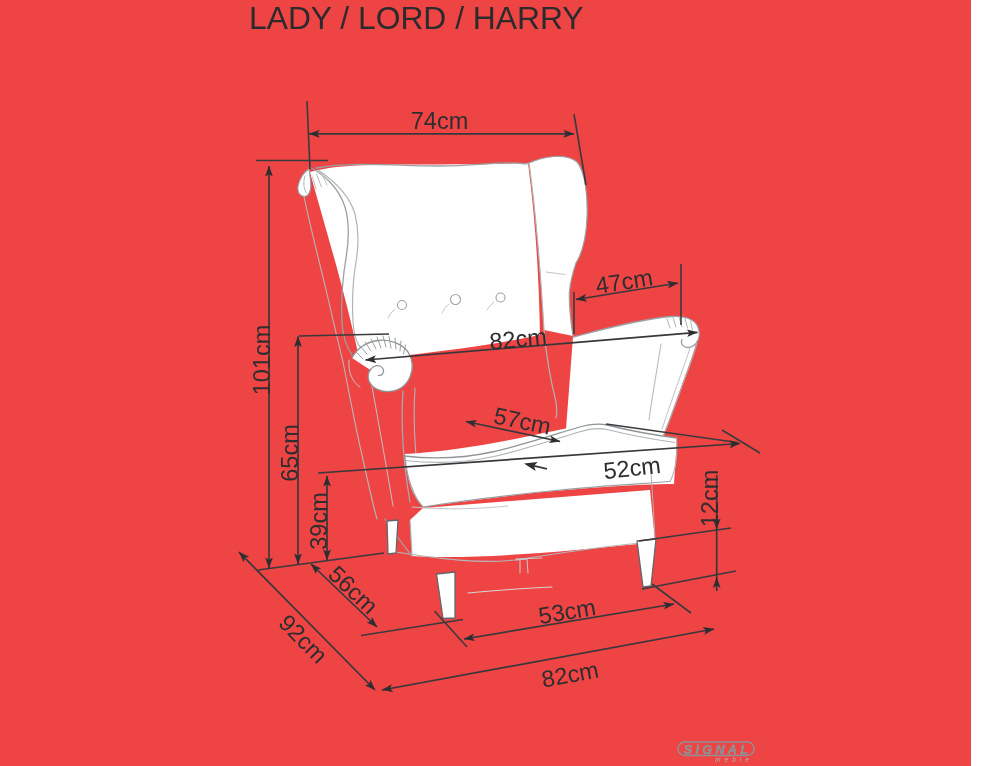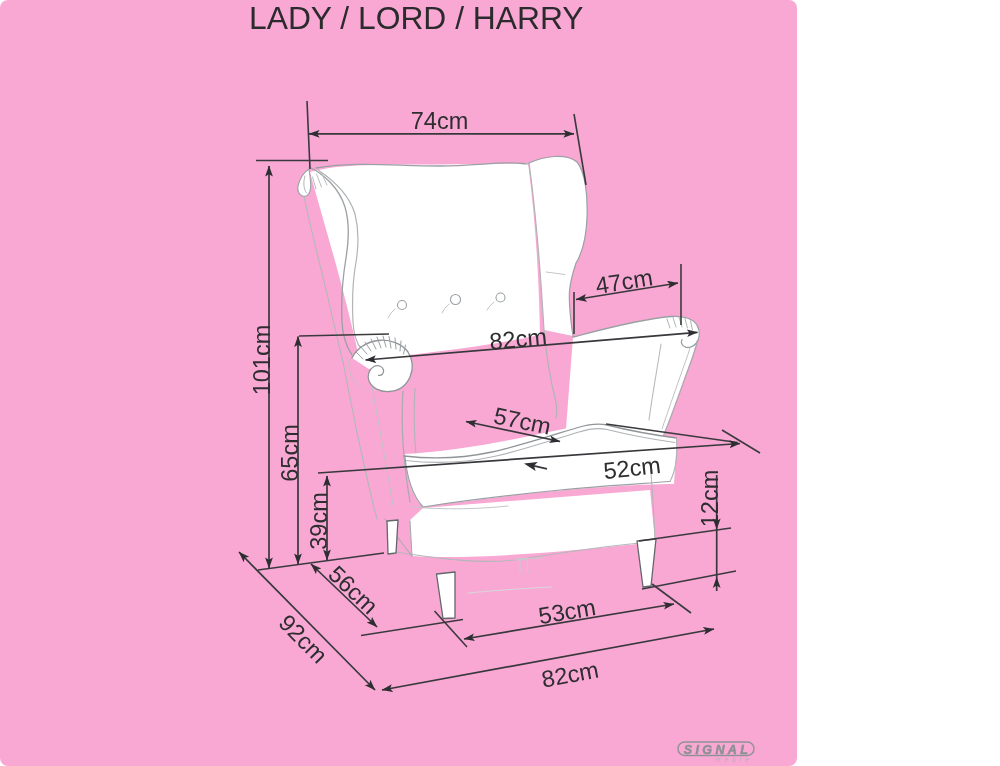--- a/index.html
+++ b/index.html
@@ -1,16 +1,16 @@
 <!DOCTYPE html>
 <html><head>
 <meta charset="utf-8">
 <style>
   html,body{margin:0;padding:0;background:#ffffff;}
-  #page{position:relative;width:797px;height:766px;background:#f9a8d4;overflow:hidden;will-change:transform;border-radius:8px;}
+  #page{position:relative;width:971px;height:766px;background:#ef4444;overflow:hidden;will-change:transform;}
   svg{position:absolute;left:0;top:0;}
   text{font-family:"Liberation Sans",sans-serif;-webkit-font-smoothing:antialiased;}
 </style>
 </head>
 <body>
 <div id="page">
 <svg width="1000" height="766" viewBox="0 0 1000 766">
 <defs>
 <marker id="ae" markerWidth="13" markerHeight="9" refX="10.6" refY="3.9" orient="auto" markerUnits="userSpaceOnUse">
   <path d="M11,3.9 L0,0 L2.4,3.9 L0,7.8 z" fill="#2e2e32"></path>

